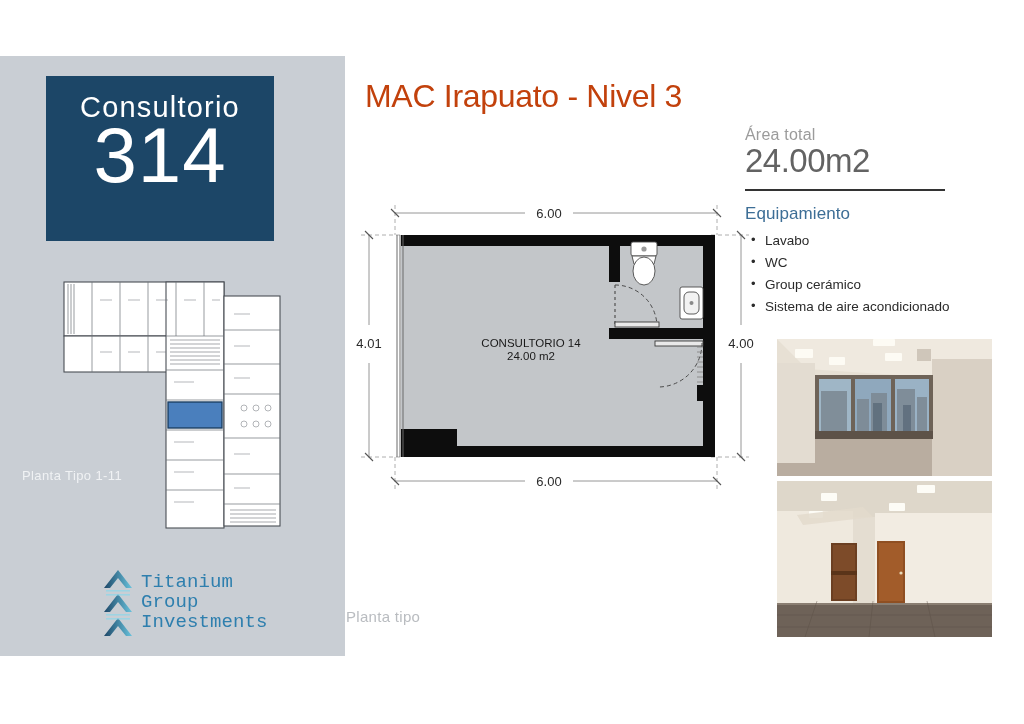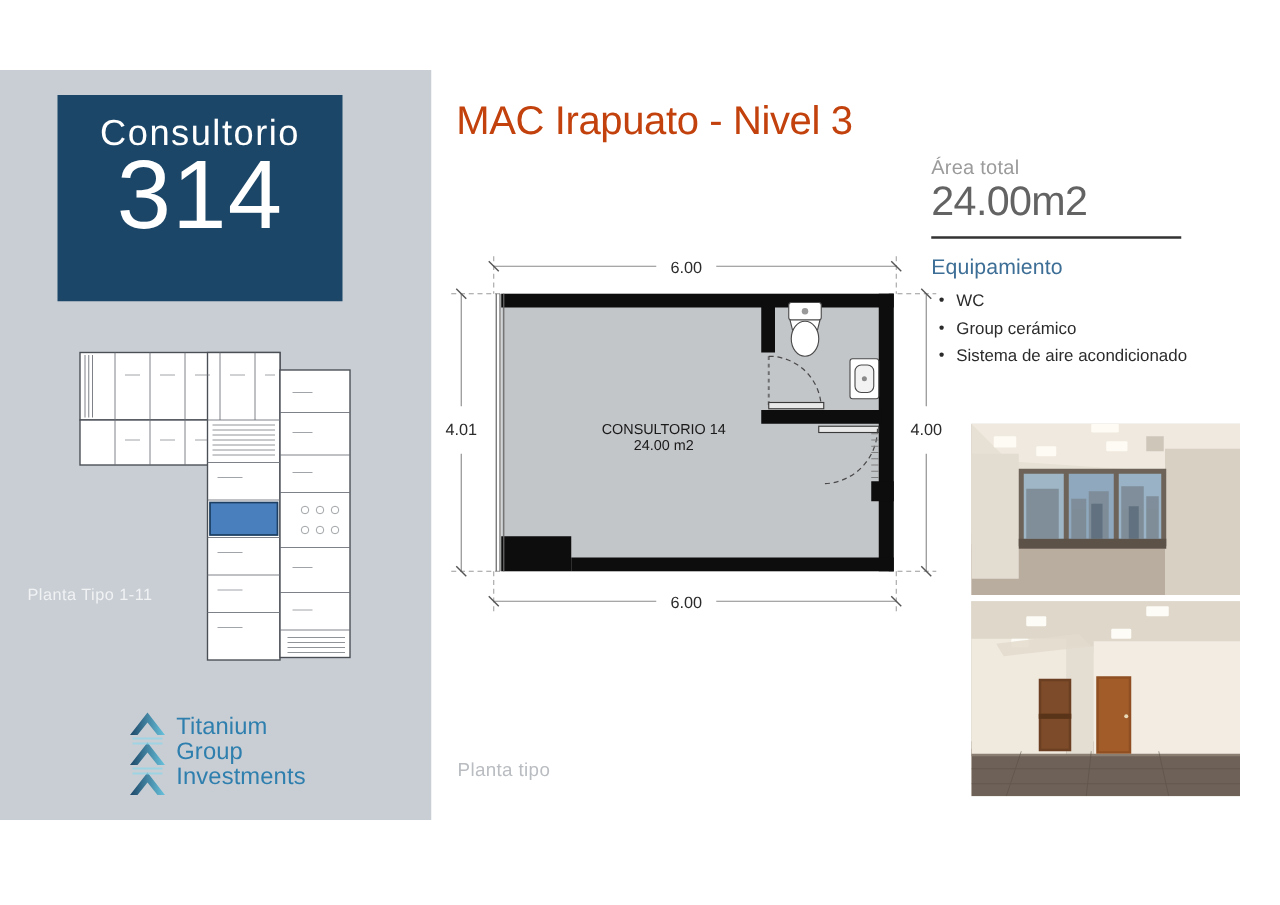--- a/index.html
+++ b/index.html
@@ -41,37 +41,37 @@
 
   .keyplan-caption {
     position: absolute; left: 22px; top: 412px;
     font-size: 13px; color: #f0f2f4; font-weight: 300;
     letter-spacing: 0.4px;
   }
 
   
   .logo { position: absolute; left: 100px; top: 510px; display: flex; align-items: center; gap: 5px; }
   .logo-mark { width: 36px; height: 72px; flex: none; }
-  .logo-text { display: flex; flex-direction: column; line-height: 1.06; }
+  .logo-text { display: flex; flex-direction: column; line-height: 1.06; font-family: Liberation Mono, monospace; }
   .logo-text span {
     font-size: 19px; color: #2e7fae; font-weight: 400; letter-spacing: 0.1px;
   }
 
   
   .page-title {
     position: absolute; left: 365px; top: 78px;
     font-size: 32px; font-weight: 400; color: #c2410c;
     letter-spacing: -0.3px;
   }
 
   
   .planwrap { position: absolute; left: 345px; top: 195px; width: 420px; height: 310px; text-align: right; }
   .planwrap svg { width: 100%; height: 100%; display: block; }
   .plan-caption {
-    position: absolute; left: 366px; top: 608px;
+    position: absolute; left: 346px; top: 608px;
     font-size: 15px; color: #b9bcc0; font-weight: 300; letter-spacing: 0.3px;
   }
 
   
   .info { position: absolute; left: 745px; top: 126px; width: 250px; }
   .info .area-label {
     font-size: 16px; color: #9b9b9b; font-weight: 300; letter-spacing: 0.2px;
   }
   .info .area-value {
     font-size: 33px; color: #636363; font-weight: 300; letter-spacing: -0.5px;
@@ -277,20 +277,21 @@
   </div>
 
   <div class="plan-caption">Planta tipo</div>
 
   <div class="info">
     <div class="area-label">Área total</div>
     <div class="area-value">24.00m2</div>
     <div class="divider"></div>
     <div class="equip-title">Equipamiento</div>
     <ul>
+      <li>Lavabo</li>
       <li>WC</li>
       <li>Group cerámico</li>
       <li>Sistema de aire acondicionado</li>
     </ul>
   </div>
 
   <div class="photo" id="photo-1">
     <svg viewBox="0 0 215 137" xmlns="http://www.w3.org/2000/svg">
       <rect width="215" height="137" fill="#e7e0d4"></rect>
       <path d="M0 0 H215 V32 L150 38 L30 30 Z" fill="#efe9df"></path>

